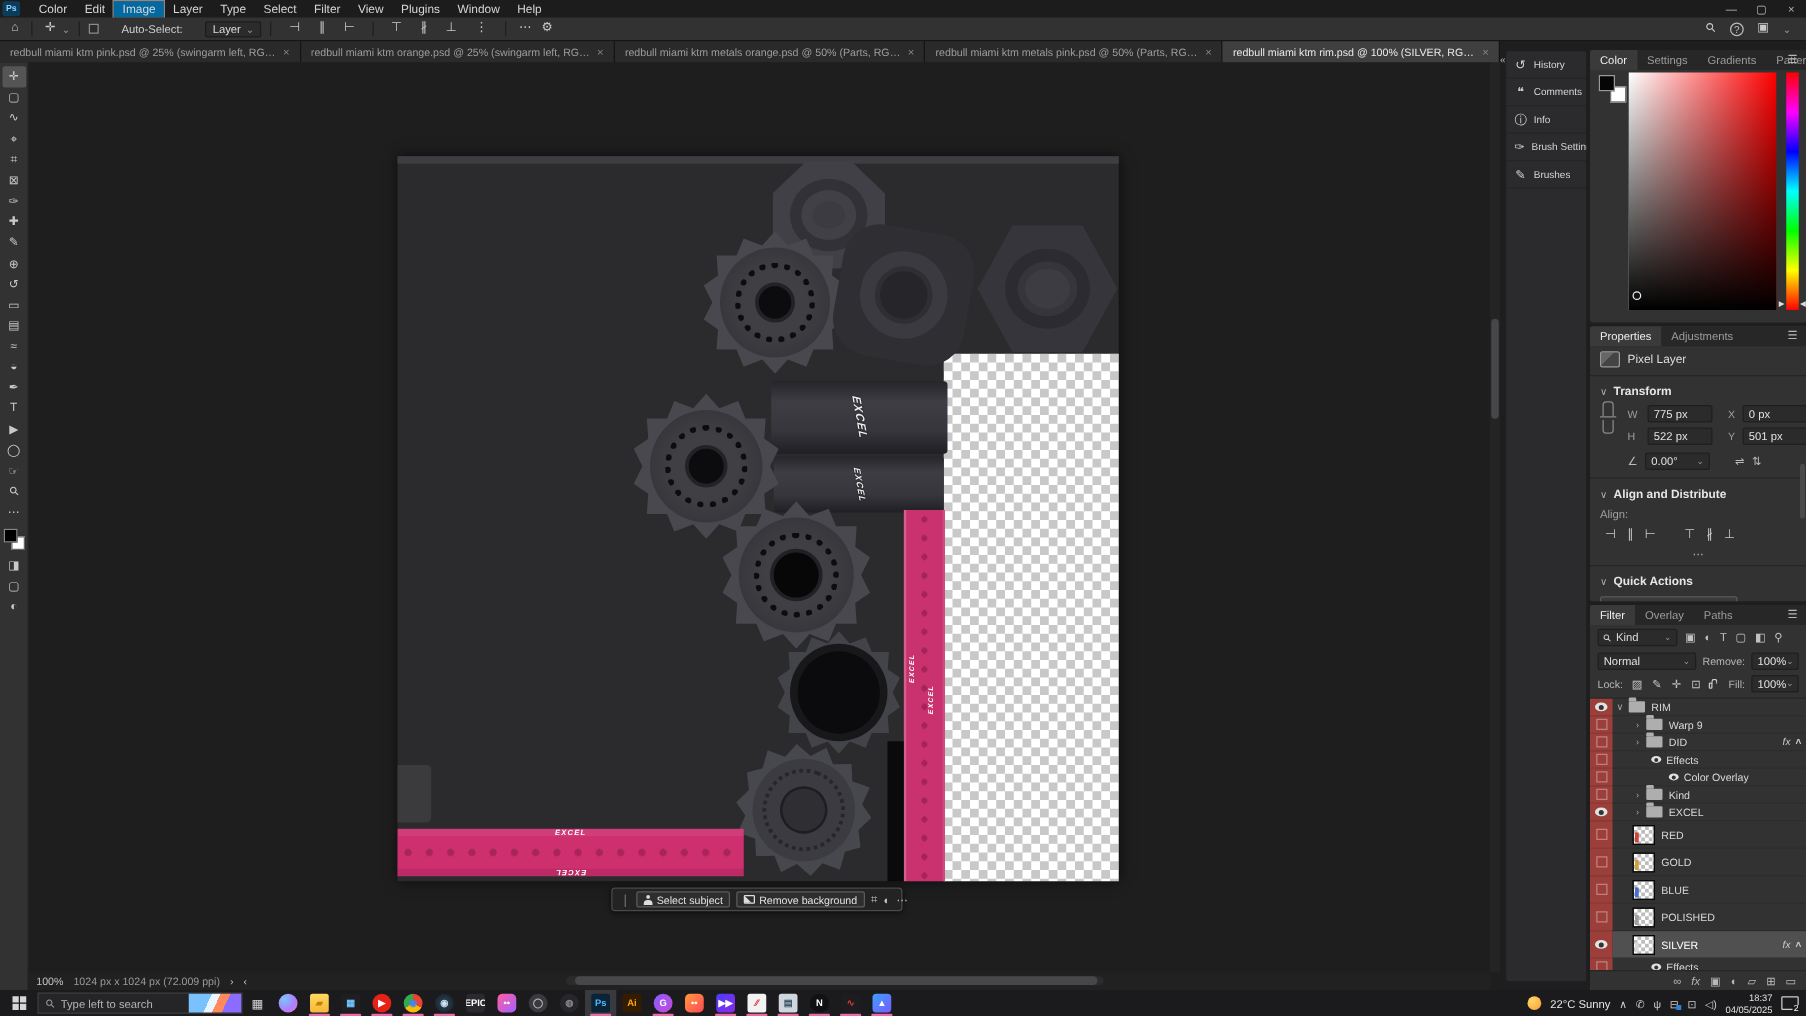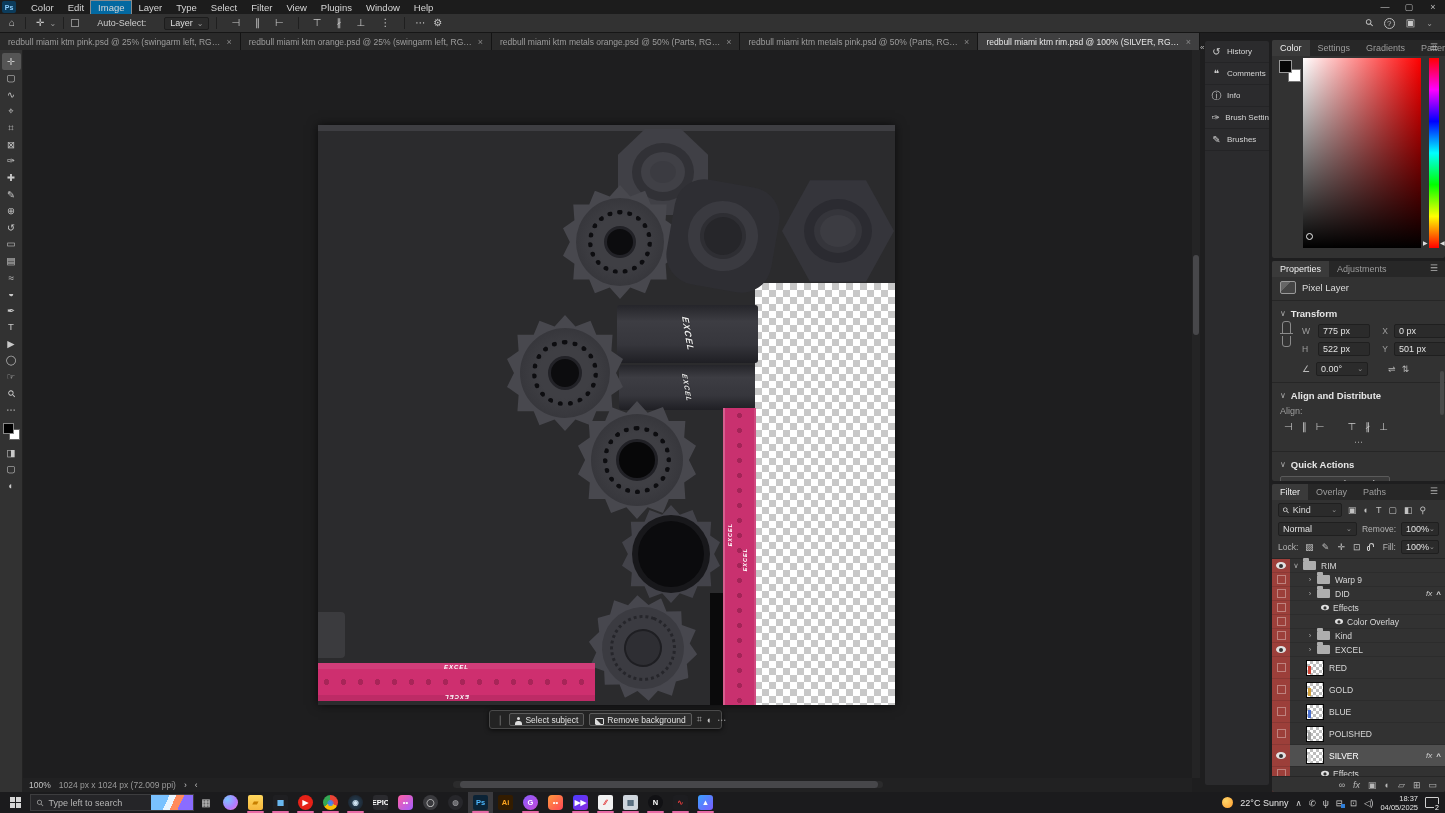--- a/index.html
+++ b/index.html
@@ -50,21 +50,21 @@
   .octa{clip-path:polygon(30% 0,70% 0,100% 30%,100% 70%,70% 100%,30% 100%,0 70%,0 30%);background:#404046;width:100%;height:100%}
   .hexa{clip-path:polygon(25% 3%,75% 3%,100% 50%,75% 97%,25% 97%,0 50%);background:#35353b;width:100%;height:100%}
   .cyl{background:linear-gradient(to bottom,#25252a,#3d3d43 28%,#36363c 68%,#1f1f24);border-radius:3px}
   .cyl-logo{position:absolute;left:50%;top:50%;transform:translate(-50%,-50%) rotate(80deg) skewX(-14deg);font-style:italic;font-weight:bold;font-size:9px;color:#f0f0f0;letter-spacing:1px;text-shadow:0 0 1px #000}
   .vstrip{background-color:#c9316f;background-image:radial-gradient(circle 2.6px at 50% 50%,#a32457 96%,rgba(0,0,0,0) 97%);background-size:100% 15px;box-shadow:inset 2px 0 0 rgba(255,255,255,.22),inset -2px 0 0 rgba(255,255,255,.12)}
   .vtext{position:absolute;writing-mode:vertical-rl;transform:rotate(180deg);font-size:5.5px;font-style:italic;font-weight:bold;color:#fff;letter-spacing:1px;white-space:nowrap}
   .hbar{background-color:#ce2f6f;background-image:radial-gradient(circle 3px at 50% 50%,#a82558 96%,rgba(0,0,0,0) 97%);background-size:17px 100%;box-shadow:inset 0 6px 0 rgba(255,255,255,.07),inset 0 -6px 0 rgba(0,0,0,.08)}
   .htext{position:absolute;left:0;right:0;text-align:center;font-style:italic;font-weight:bold;font-size:6px;color:#fff;letter-spacing:1px}
   
   #contextbar{position:absolute;left:466px;top:660px;width:233px;height:19px;background:#232323;border:1px solid #4a4a4a;border-radius:3px;box-shadow:0 1px 5px rgba(0,0,0,.7);display:flex;align-items:center;gap:5px;padding:0 6px}
-  .ctxbtn{display:flex;align-items:flex-end;gap:3px;border:1px solid #5c5c5c;border-radius:2px;height:13px;padding:0 5px;font-size:8.5px;color:#e2e2e2;background:#2e2e2e;white-space:nowrap}
+  .ctxbtn{display:flex;align-items:center;gap:3px;border:1px solid #5c5c5c;border-radius:2px;height:13px;padding:0 5px;font-size:8.5px;color:#e2e2e2;background:#2e2e2e;white-space:nowrap}
   .person{width:7px;height:8px;position:relative;flex:none}
   .person::before{content:"";position:absolute;top:0;left:2px;width:3px;height:3px;border-radius:50%;background:#ddd}
   .person::after{content:"";position:absolute;bottom:0;left:0;width:7px;height:4px;border-radius:3px 3px 0 0;background:#ddd}
   .imgic{width:9px;height:7px;border:1px solid #ddd;border-radius:1px;position:relative;flex:none;overflow:hidden}
   .imgic::after{content:"";position:absolute;left:0;bottom:-1px;width:0;height:0;border:3px solid transparent;border-bottom-color:#ddd;border-left-color:#ddd}
   .ctxic{font-size:9px;color:#c5c5c5}
   .ctxhandle{color:#777;font-size:10px}
   
   #statusstrip{position:absolute;left:0;bottom:0;width:100%;height:14px;background:#212122;display:flex;align-items:center;font-size:8.5px;color:#c4c4c4;padding-left:6px;gap:8px}
   #statusstrip .info{color:#9a9a9a}

